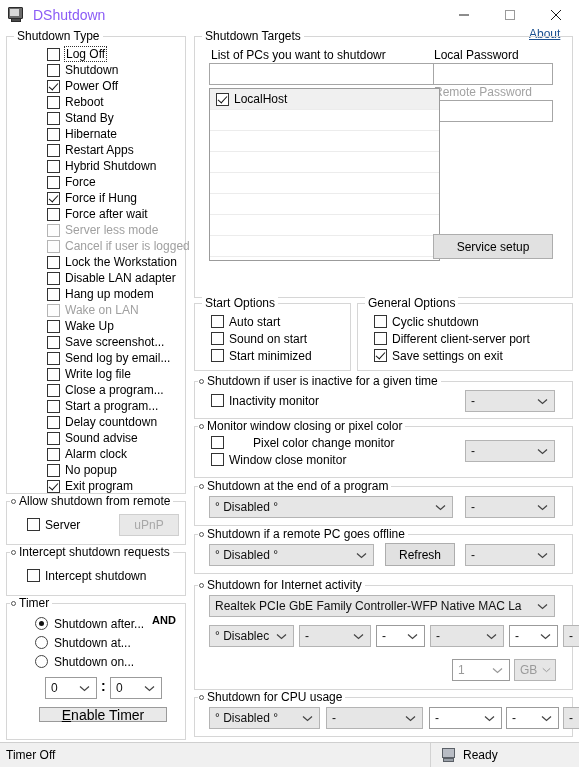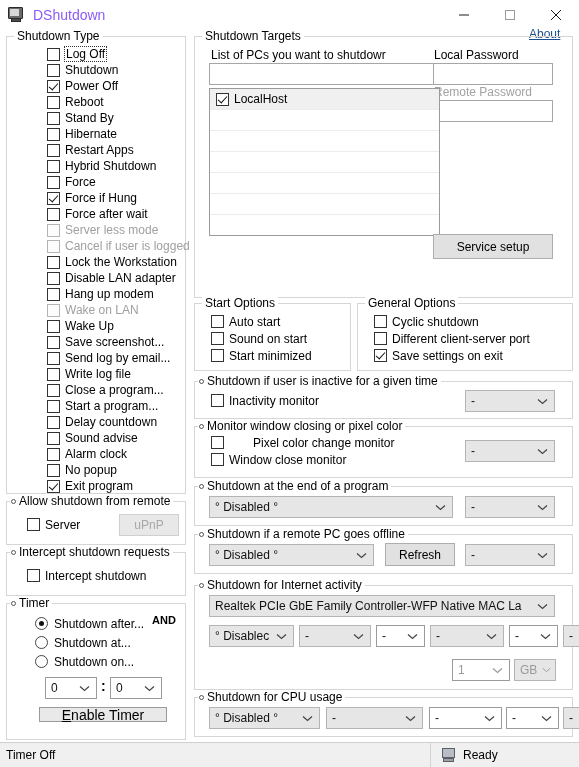--- a/index.html
+++ b/index.html
@@ -447,21 +447,21 @@
 
   <div class="lbl" style="left:16px; top:11px;">List of PCs you want to shutdowr</div>
   <input class="txt" style="left: 14px; top: 26px; width: 231px;" value="">
 
   <div class="lbl" style="left:239px; top:11px;">Local Password</div>
   <input class="txt" style="left: 238px; top: 26px; width: 120px;" value="">
 
   <div class="lbl dis" style="left:239px; top:48px;">Remote Password</div>
   <input class="txt" style="left: 238px; top: 63px; width: 120px;" value="">
 
-  <div class="listbox" style="left:14px; top:51px; width:231px; height:148px;">
+  <div class="listbox" style="left:14px; top:51px; width:231px; height:173px;">
     <div id="pclist-rows">
         <div class="lbrow first">
           <span class="cb checked"></span>
           <span class="cblabel">LocalHost</span>
         </div>
         <div class="lbrow"></div>
         <div class="lbrow"></div>
         <div class="lbrow"></div>
         <div class="lbrow"></div>
         <div class="lbrow"></div>

